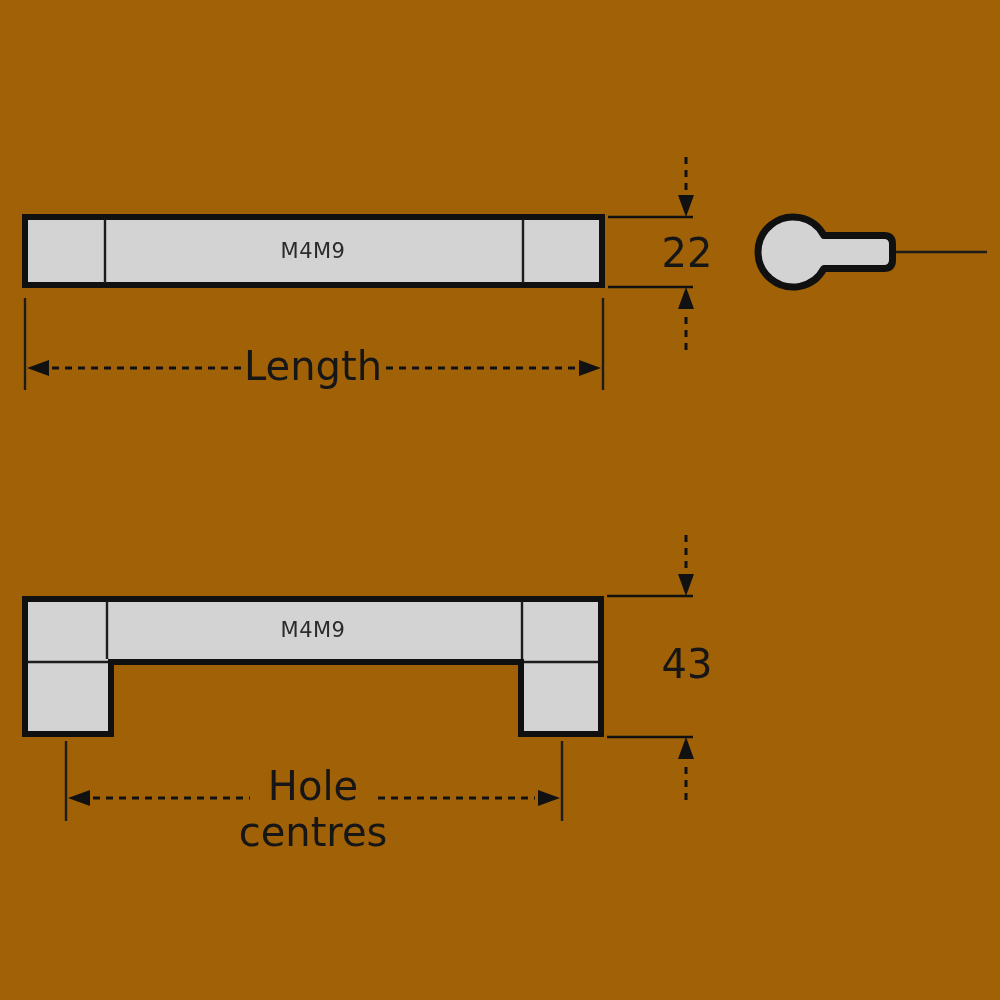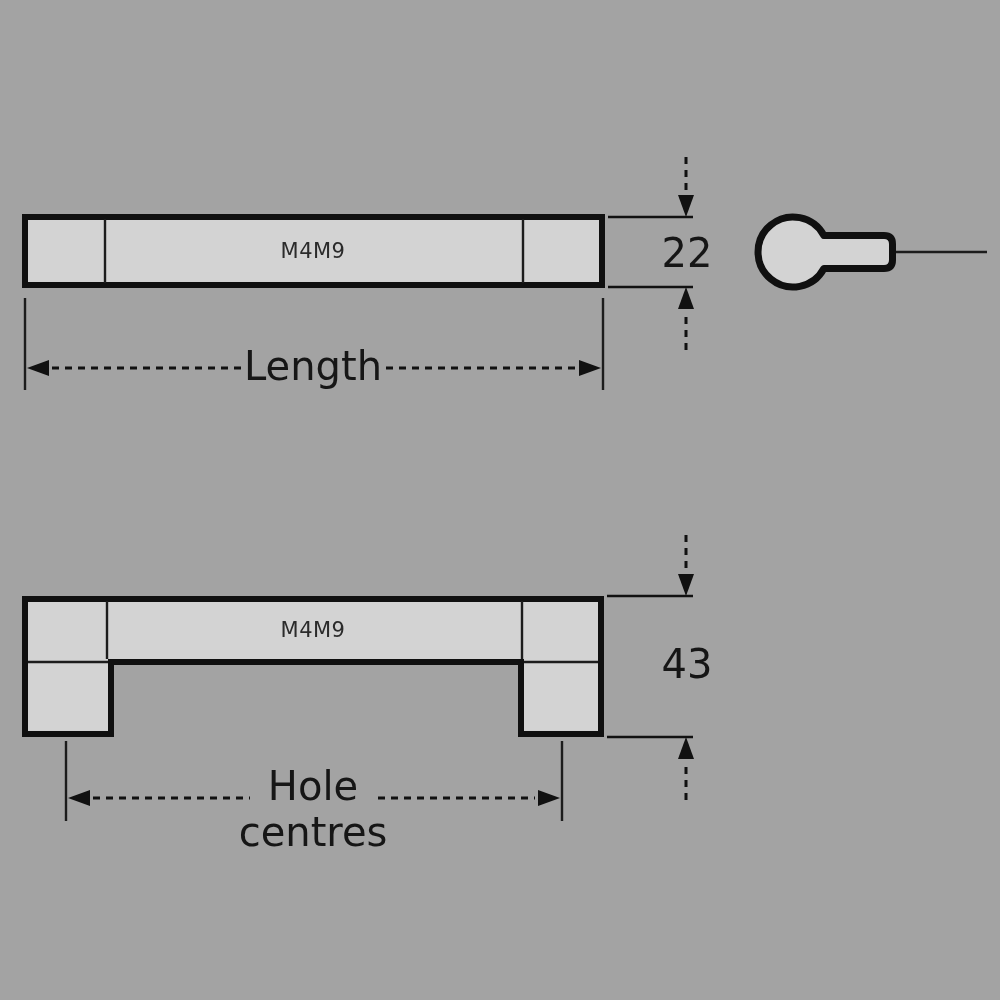--- a/index.html
+++ b/index.html
@@ -1,16 +1,16 @@
 <!DOCTYPE html>
 <html><head>
 <meta charset="utf-8">
 <style>
   html,body{margin:0;padding:0;background:#ffffff;}
-  .stage{width:1000px;height:1000px;position:relative;background:#a3a3a3;overflow:hidden;}
+  .stage{width:1000px;height:1000px;position:relative;background:#a16207;overflow:hidden;}
   svg{display:block;}
   svg text{font-family:"DejaVu Sans","Liberation Sans",sans-serif;}
   .dim-text{font-size:40px;fill:#161616;text-anchor:middle;}
   .code-text{font-size:21px;fill:#2b2b2b;text-anchor:middle;letter-spacing:0.5px;}
   .heavy{stroke:#101010;stroke-width:6;stroke-linejoin:miter;}
   .keyhole-outline{stroke:#101010;stroke-width:7;stroke-linejoin:round;}
   .thin{stroke:#1c1c1c;stroke-width:2.4;fill:none;}
   .lead{stroke:#111111;stroke-width:2.6;fill:none;}
   .dash{stroke:#111111;stroke-width:3;stroke-dasharray:7 6;fill:none;}
   .ah{fill:#111111;stroke:none;}

